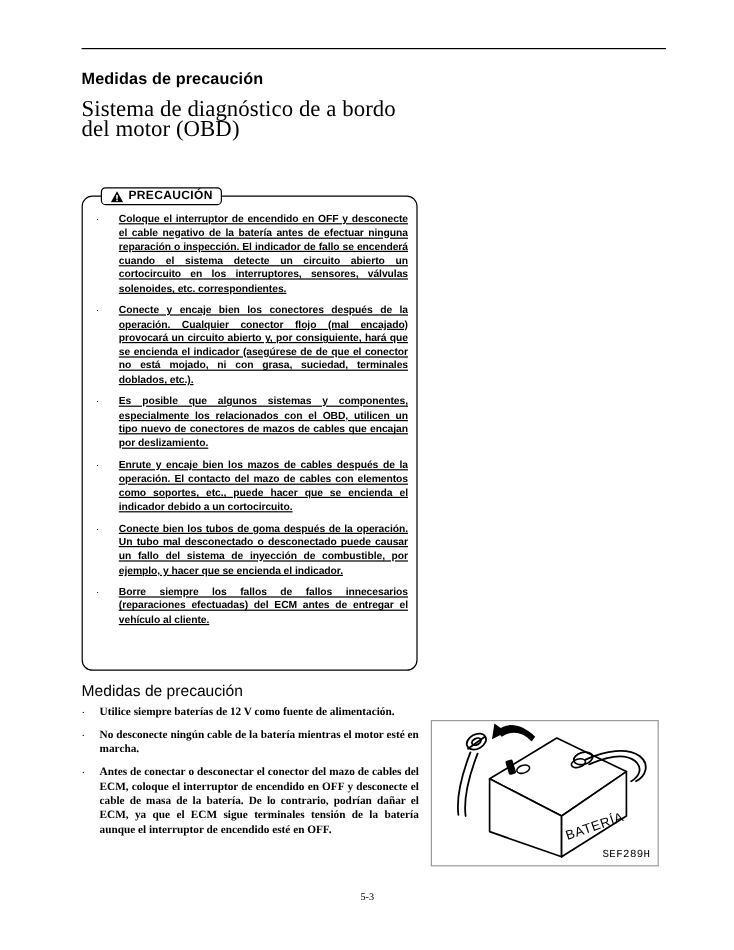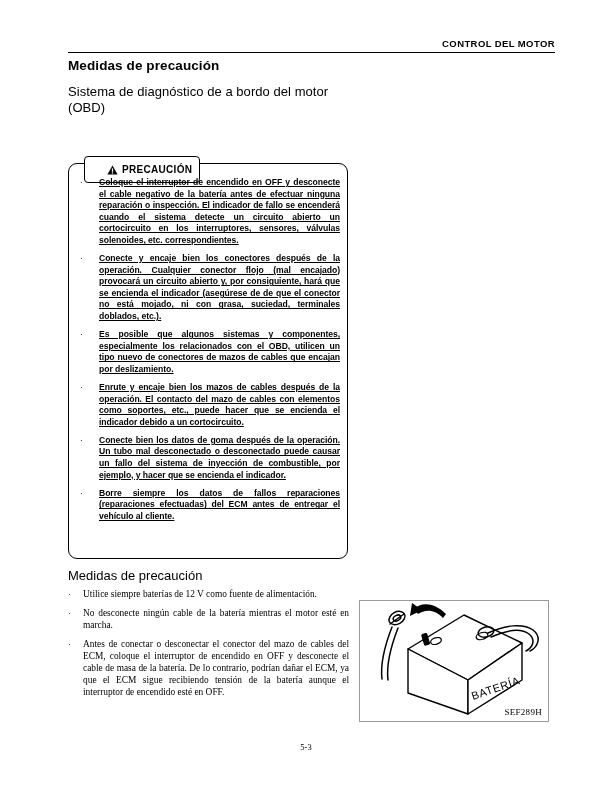--- a/index.html
+++ b/index.html
@@ -52,23 +52,23 @@
     font-size: 13.5px;
     font-weight: bold;
     font-family: "Liberation Sans", sans-serif;
     letter-spacing: 0.1px;
   }
   .h2 {
     position: absolute;
     left: 68px;
     top: 84px;
     width: 285px;
-    font-size: 13px;
+    font-size: 19px;
     font-weight: normal;
-    font-family: Liberation Sans, sans-serif;
+    font-family: Liberation Serif, serif;
     line-height: 16px;
     letter-spacing: 0.05px;
   }
 
   
   .intro {
     position: absolute;
     left: 68px;
     top: 116px;
     width: 281px;
@@ -86,22 +86,22 @@
     width: 280px;
     height: 396px;
     border: 1.3px solid #000;
     border-radius: 9px;
     box-sizing: border-box;
   }
   .caution-badge {
     position: absolute;
     left: 84px;
     top: 156px;
-    height: 27px;
-    padding: 0 7px 0 22px;
+    height: 15px;
+    padding: 0 7px 0 7px;
     border: 1.3px solid #000;
     border-radius: 4px;
     background: #ffffff;
     display: flex;
     align-items: center;
     gap: 4px;
     box-sizing: border-box;
   }
   .caution-badge .tri {
     display: block;
@@ -173,21 +173,21 @@
     width: 15px;
     flex: 0 0 15px;
     font-family: "Liberation Serif", serif;
     font-size: 9px;
     line-height: 12px;
   }
   .s-text {
     flex: 1 1 auto;
     font-family: "Liberation Serif", serif;
     font-size: 9.4px;
-    font-weight: normal;
+    font-weight: bold;
     line-height: 12px;
     text-align: justify;
     text-align-last: left;
   }
 
   
   .figure {
     position: absolute;
     left: 359px;
     top: 600px;
@@ -199,21 +199,21 @@
   }
   .figure svg {
     position: absolute;
     left: 0;
     top: 0;
   }
   .figure-code {
     position: absolute;
     right: 6px;
     bottom: 4px;
-    font-family: Liberation Serif, serif;
+    font-family: Liberation Mono, monospace;
     font-size: 9px;
     letter-spacing: 0.3px;
     margin-top: 12px;
   }
 
   
   .footer {
     position: absolute;
     left: 0;
     right: 0;
@@ -222,21 +222,20 @@
     font-family: "Liberation Serif", serif;
     font-size: 8.5px;
   }
 </style>
 </head>
 <body>
 
 <div class="page">
 
   <div class="header">
-    <div class="header-title">CONTROL DEL MOTOR</div>
     <div class="header-rule"></div>
   </div>
 
   <div class="h1">Medidas de precaución</div>
   <div class="h2">Sistema de diagnóstico de a bordo del motor (OBD)</div>
 
 
   <div class="caution-box"></div>
 
   <div class="caution-badge">
@@ -262,42 +261,42 @@
     <div class="c-item">
       <span class="c-bullet">·</span>
       <span class="c-text">Es posible que algunos sistemas y componentes, especialmente los relacionados con el OBD, utilicen un tipo nuevo de conectores de mazos de cables que encajan por deslizamiento.</span>
     </div>
     <div class="c-item">
       <span class="c-bullet">·</span>
       <span class="c-text">Enrute y encaje bien los mazos de cables después de la operación. El contacto del mazo de cables con elementos como soportes, etc., puede hacer que se encienda el indicador debido a un cortocircuito.</span>
     </div>
     <div class="c-item">
       <span class="c-bullet">·</span>
-      <span class="c-text">Conecte bien los datos de goma después de la operación. Un tubo mal desconectado o desconectado puede causar un fallo del sistema de inyección de combustible, por ejemplo, y hacer que se encienda el indicador.</span>
-    </div>
-    <div class="c-item">
-      <span class="c-bullet">·</span>
-      <span class="c-text">Borre siempre los datos de fallos reparaciones (reparaciones efectuadas) del ECM antes de entregar el vehículo al cliente.</span>
+      <span class="c-text">Conecte bien los tubos de goma después de la operación. Un tubo mal desconectado o desconectado puede causar un fallo del sistema de inyección de combustible, por ejemplo, y hacer que se encienda el indicador.</span>
+    </div>
+    <div class="c-item">
+      <span class="c-bullet">·</span>
+      <span class="c-text">Borre siempre los fallos de fallos innecesarios (reparaciones efectuadas) del ECM antes de entregar el vehículo al cliente.</span>
     </div>
   </div>
 
   <div class="h3">Medidas de precaución</div>
 
   <div class="serif-list">
     <div class="s-item">
       <span class="s-bullet">·</span>
       <span class="s-text">Utilice siempre baterías de 12 V como fuente de alimentación.</span>
     </div>
     <div class="s-item">
       <span class="s-bullet">·</span>
       <span class="s-text">No desconecte ningún cable de la batería mientras el motor esté en marcha.</span>
     </div>
     <div class="s-item">
       <span class="s-bullet">·</span>
-      <span class="s-text">Antes de conectar o desconectar el conector del mazo de cables del ECM, coloque el interruptor de encendido en OFF y desconecte el cable de masa de la batería. De lo contrario, podrían dañar el ECM, ya que el ECM sigue recibiendo tensión de la batería aunque el interruptor de encendido esté en OFF.</span>
+      <span class="s-text">Antes de conectar o desconectar el conector del mazo de cables del ECM, coloque el interruptor de encendido en OFF y desconecte el cable de masa de la batería. De lo contrario, podrían dañar el ECM, ya que el ECM sigue terminales tensión de la batería aunque el interruptor de encendido esté en OFF.</span>
     </div>
   </div>
 
   <div class="figure">
     <svg width="188" height="120" viewBox="0 0 188 120">
       <g fill="none" stroke="#000" stroke-width="1.4" stroke-linejoin="round" stroke-linecap="round">
 
         <path d="M48 48 L104 14 L162 42 L108 79 Z" fill="#fff"></path>
 
         <path d="M48 48 L48 92 L108 113 L108 79 Z" fill="#fff"></path>

